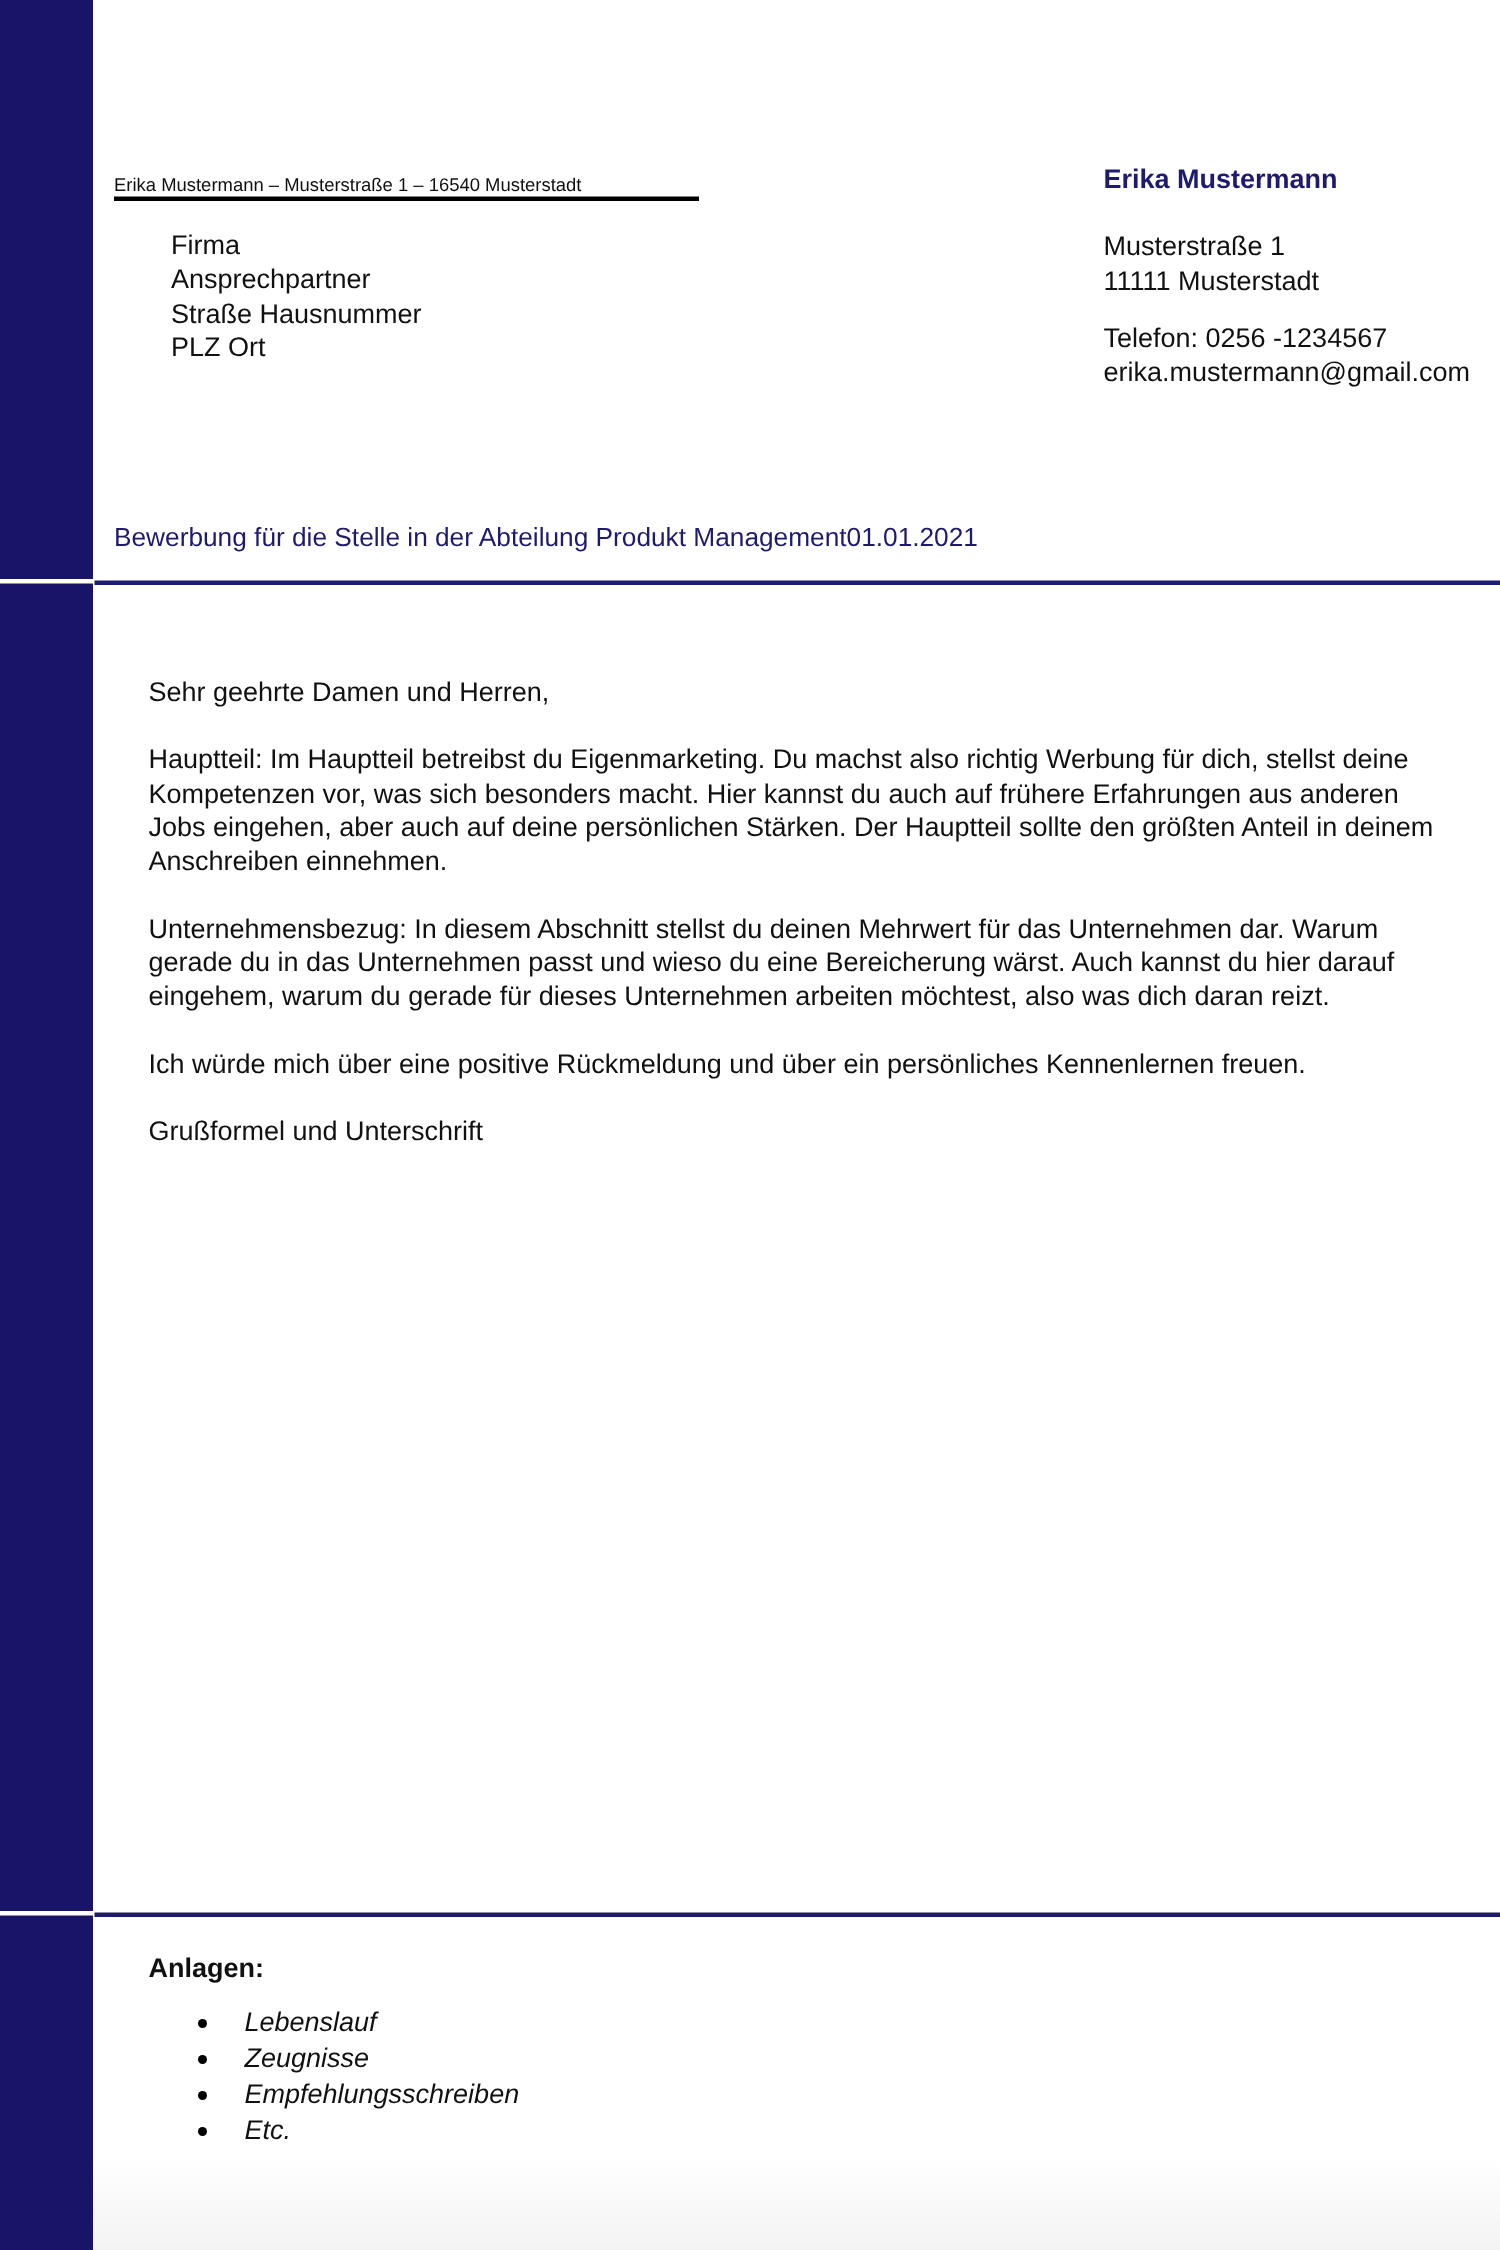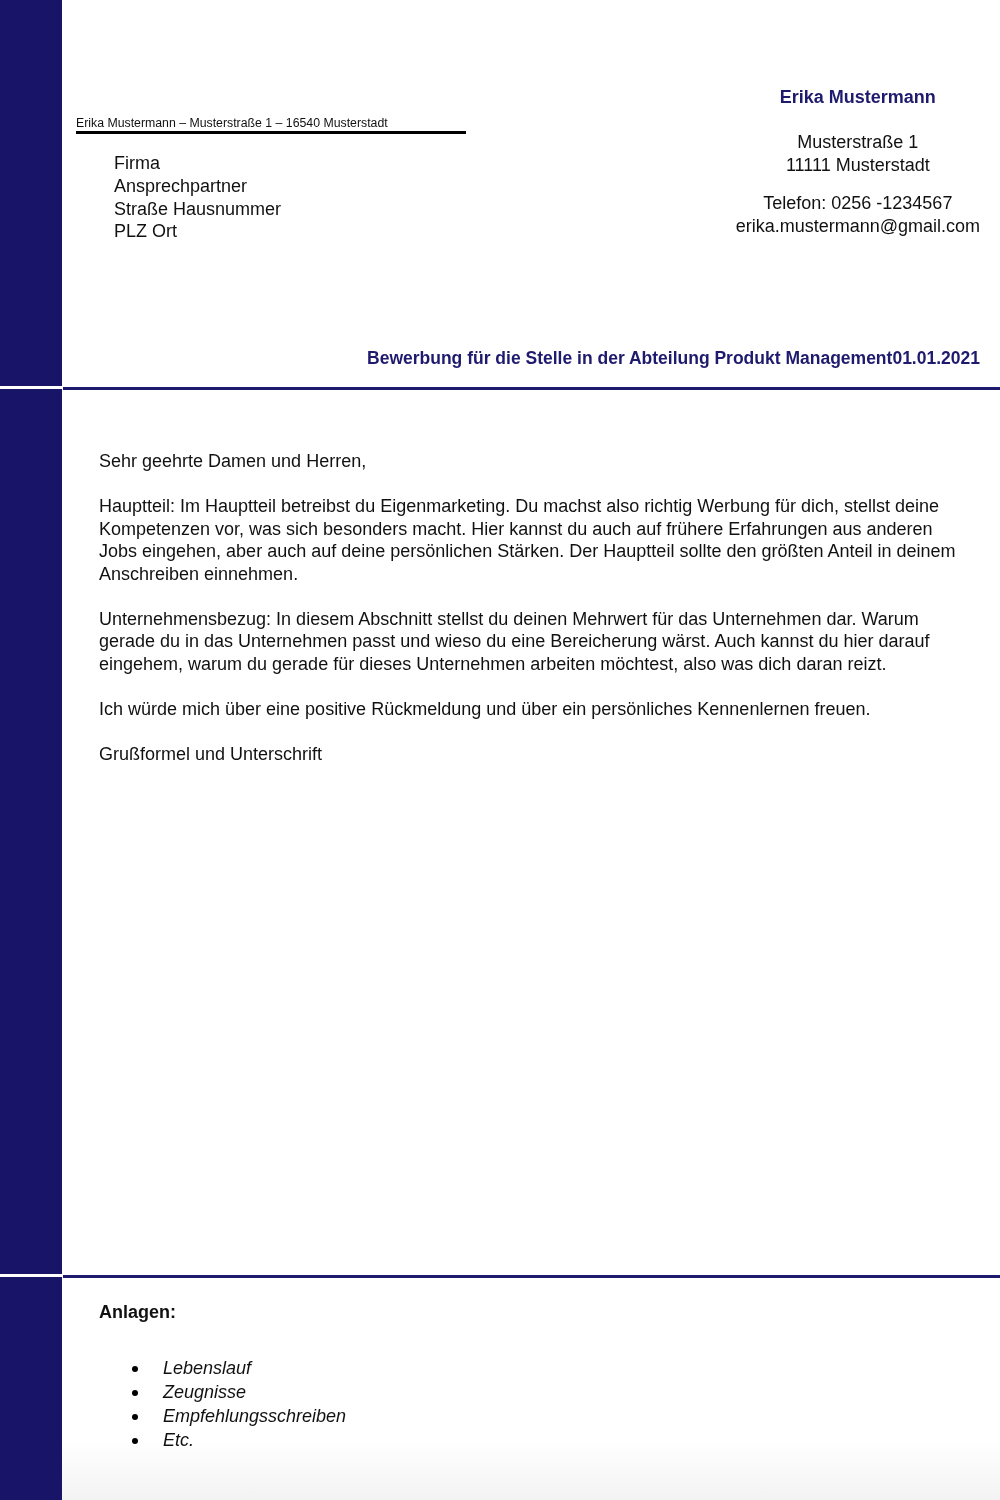--- a/index.html
+++ b/index.html
@@ -21,39 +21,39 @@
   .sender-line {
     position: absolute; left: 76px; top: 116px; width: 390px;
     font-size: 12.3px; color: #111; padding-bottom: 1px;
     border-bottom: 3px solid #000;
   }
   .recipient {
     position: absolute; left: 76px; top: 152px;
     font-size: 18px; line-height: 22.8px; margin-left: 38px;
   }
   .sender-block {
-    position: absolute; right: 20px; top: 86px; text-align: center;
+    position: absolute; right: 20px; top: 108px; text-align: left;
     font-size: 18px; line-height: 22.8px;
   }
   .sender-name { color: #1e1a6e; font-weight: bold; font-size: 18px; margin-bottom: 22px; }
   .sender-contact { margin-top: 16px; }
   .subject-row {
     position: absolute; left: 76px; right: 20px; top: 348px;
-    display: flex; justify-content: flex-end;
-    color: #1e1a6e; font-weight: bold; font-size: 17.5px;
+    display: flex; justify-content: flex-start;
+    color: #1e1a6e; font-weight: normal; font-size: 17.5px;
   }
   .body {
     position: absolute; left: 99px; width: 860px; top: 450px;
     font-size: 18px; line-height: 22.5px;
   }
   .body p { margin: 0 0 22.5px 0; }
   .attachments {
     position: absolute; left: 99px; top: 1300px; font-size: 18px; line-height: 24px;
   }
-  .att-title { font-weight: bold; margin-bottom: 32px; }
+  .att-title { font-weight: bold; margin-bottom: 12px; }
   .att-list { list-style: none; margin: 0; padding: 0; }
   .att-list li { position: relative; padding-left: 64px; height: 24px; font-style: italic; }
   .att-list li .bullet {
     position: absolute; left: 33px; top: 10px; width: 6px; height: 6px;
     border-radius: 50%; background: #000;
   }
 </style>
 </head>
 <body>
 

